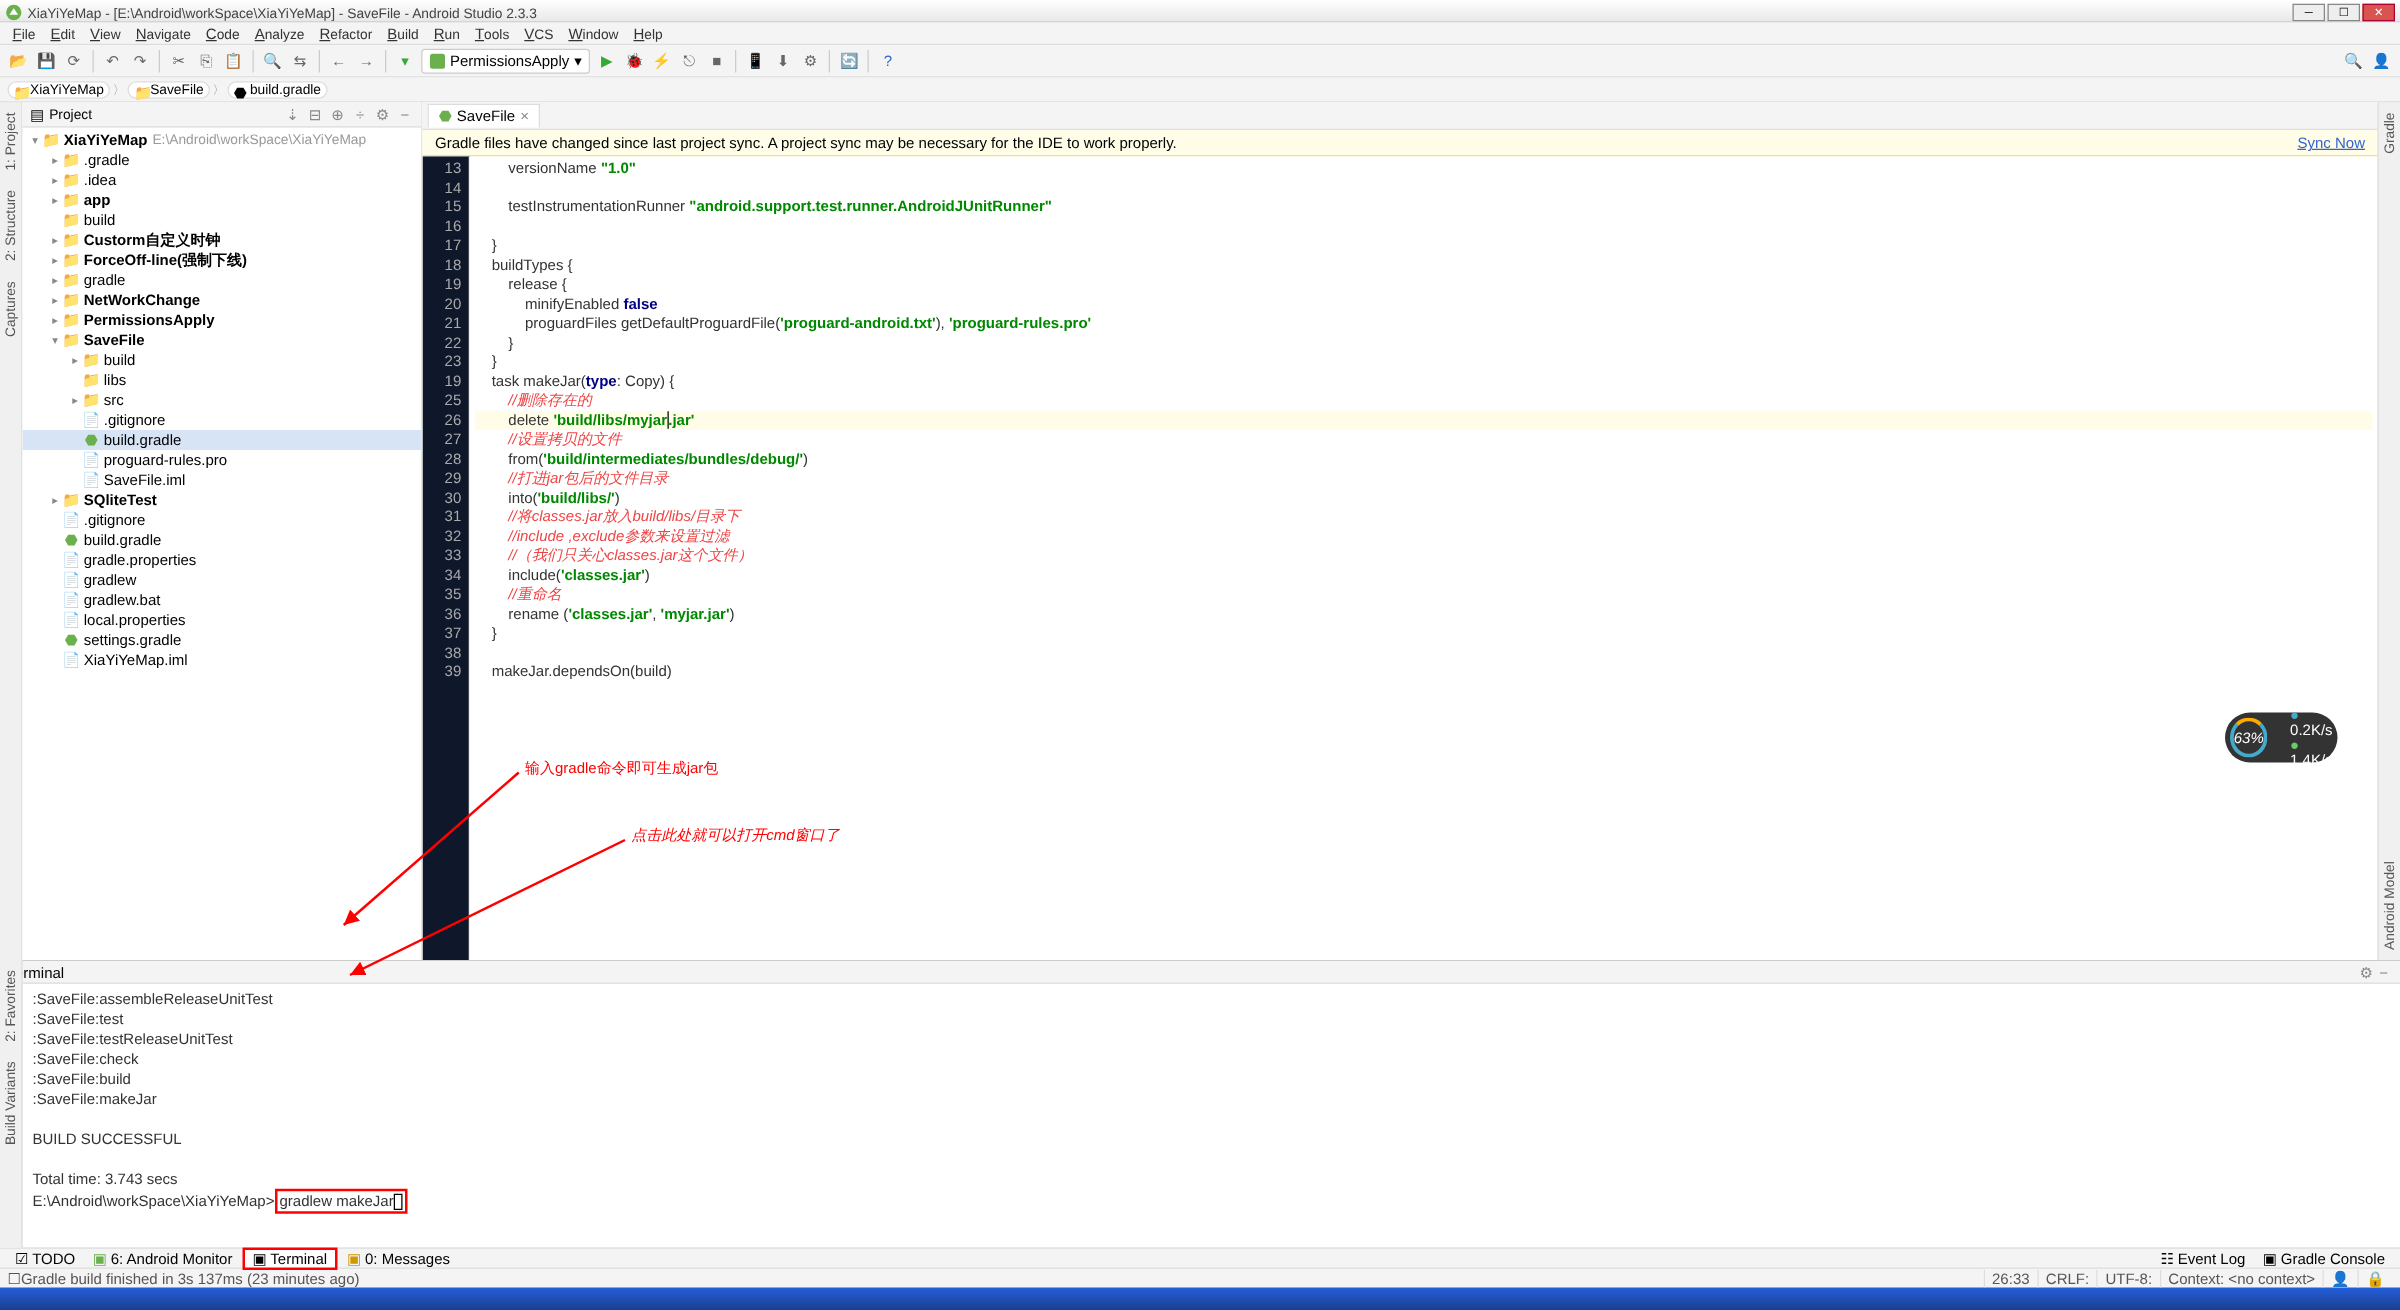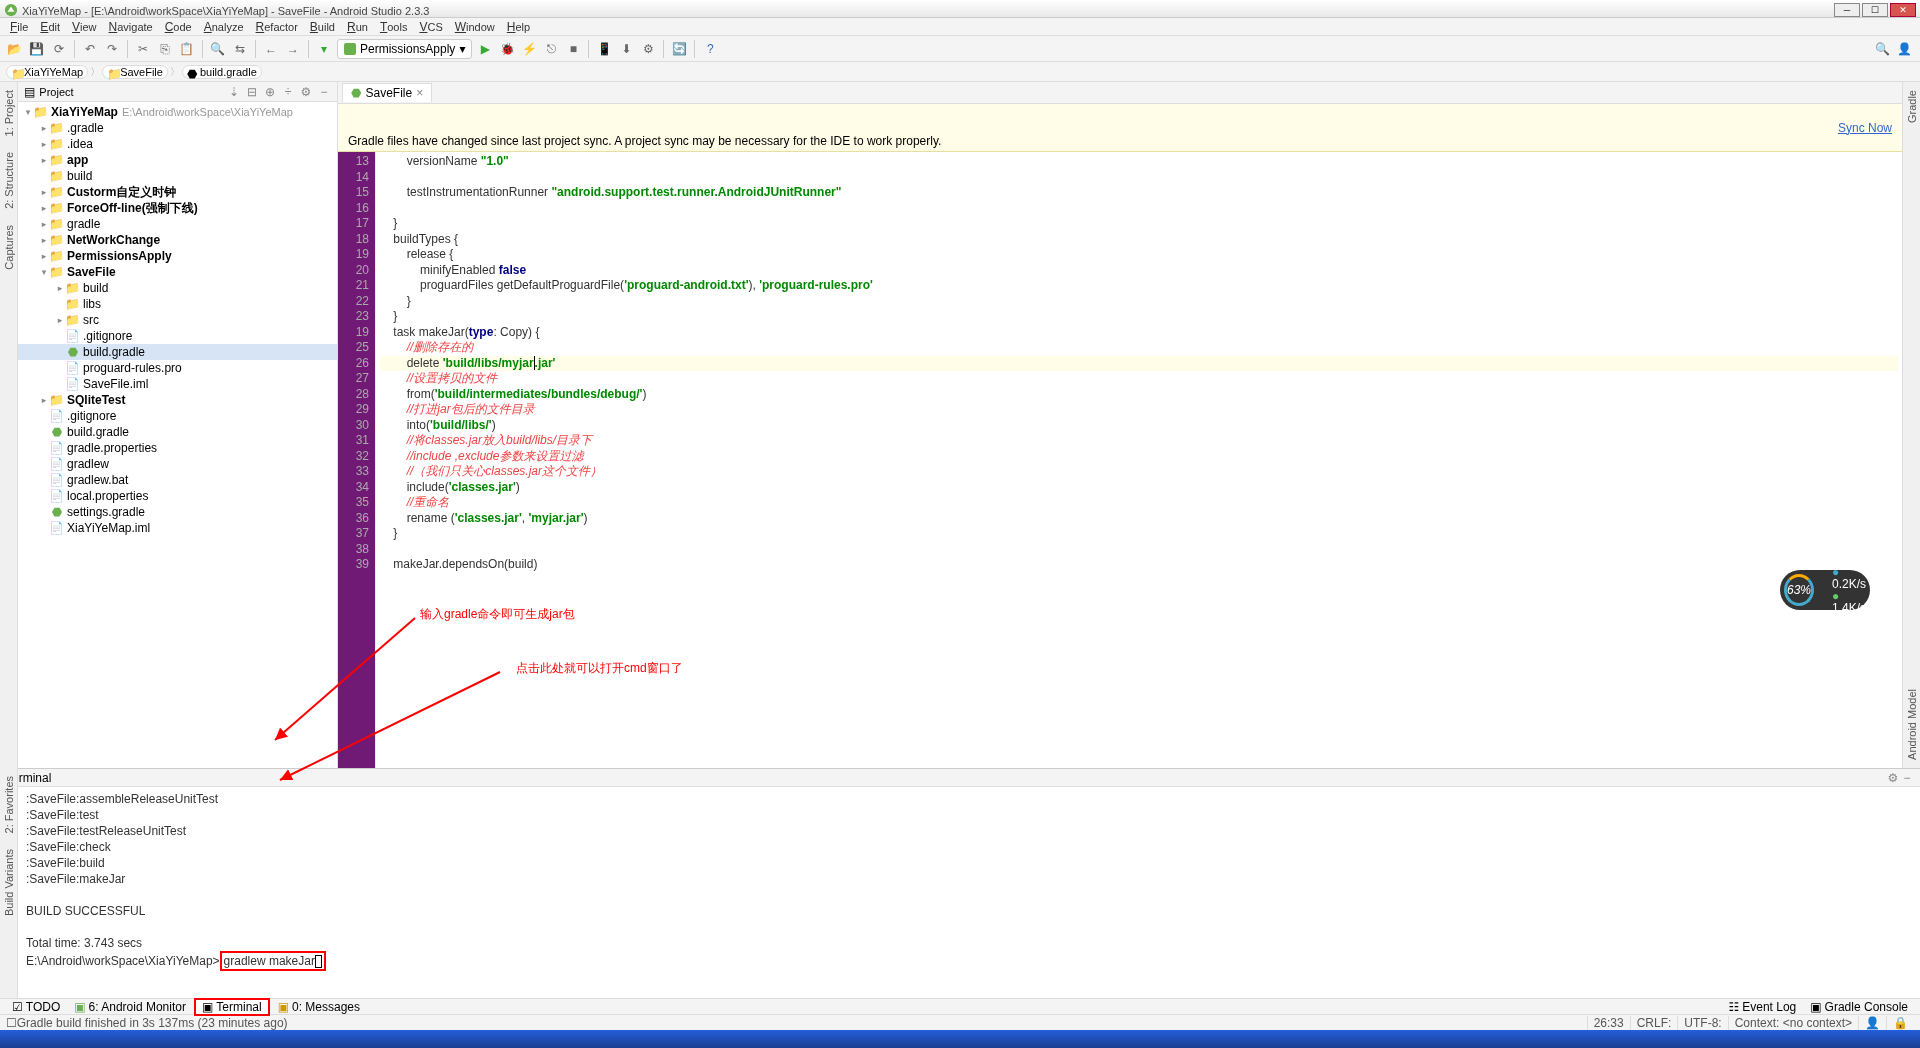--- a/index.html
+++ b/index.html
@@ -58,24 +58,24 @@
 .ficon-gradle { color:#6ab04c; }
 .ficon-file { color:#888; }
 .bold { font-weight:bold; }
 
 
 .editor { flex:1; background:#fff; display:flex; flex-direction:column; min-width:0; }
 .edtabs { height:22px; background:#f4f4f4; border-bottom:1px solid #ddd; display:flex; align-items:center; padding:0 4px; }
 .edtab { display:flex; align-items:center; gap:4px; padding:2px 8px; background:#fff; border:1px solid #ddd; border-bottom:none; font-size:11px; }
 .edtab .x { color:#888; cursor:pointer; }
 .banner { background:#fffde7; border-bottom:1px solid #e8e0a0; padding:3px 10px; display:flex; align-items:center; font-size:11px; }
-.banner .msg { flex:1;margin-top:27px; }
+.banner .msg { flex:1; }
 .banner .link { color:#36c; text-decoration:underline; cursor:pointer; }
 .codewrap { flex:1; display:flex; overflow:hidden; font-family:Consolas,monospace; font-size:12px; }
-.gutter { width:38px; background:#701a75; border-right:1px solid #eee; text-align:right; padding:2px 6px 2px 2px; color:#aaa; }
+.gutter { width:38px; background:#0f172a; border-right:1px solid #eee; text-align:right; padding:2px 6px 2px 2px; color:#aaa; }
 .gutter div { height:15.5px; line-height:15.5px; }
 .code { flex:1; padding:2px 4px; white-space:pre; color:#333; overflow:auto; }
 .code .line { height:15.5px; line-height:15.5px; }
 .code .hl { background:#fffde7; }
 .kw { color:#000080; font-weight:bold; }
 .str { color:#008800; font-weight:bold; }
 .cmt { color:#ef4444; font-style:italic; }
 .caret { border-left:1px solid #000; animation:blink 1s step-end infinite; }
 
 
@@ -496,13 +496,13 @@
 <svg class="anno" style="left:0; top:0;" width="1920" height="1048">
   <defs>
       <marker id="ah" markerWidth="8" markerHeight="8" refX="6" refY="3" orient="auto">
         <path d="M0,0 L6,3 L0,6 Z" class="arrowhead"></path>
       </marker>
     </defs>
   <line x1="415" y1="618" x2="275" y2="740" class="arrow" marker-end="url(#ah)"></line>
   <line x1="500" y1="672" x2="280" y2="780" class="arrow" marker-end="url(#ah)"></line>
 </svg>
 <div class="anno anno-text" style="left:420px; top:606px;">输入gradle命令即可生成jar包</div>
-<div class="anno anno-text" style="left:516px; top:660px;">点击此处就可以打开cmd窗口了</div>
+<div class="anno anno-text" style="left:505px; top:660px;font-style:italic;">点击此处就可以打开cmd窗口了</div>
 
 </body></html>

